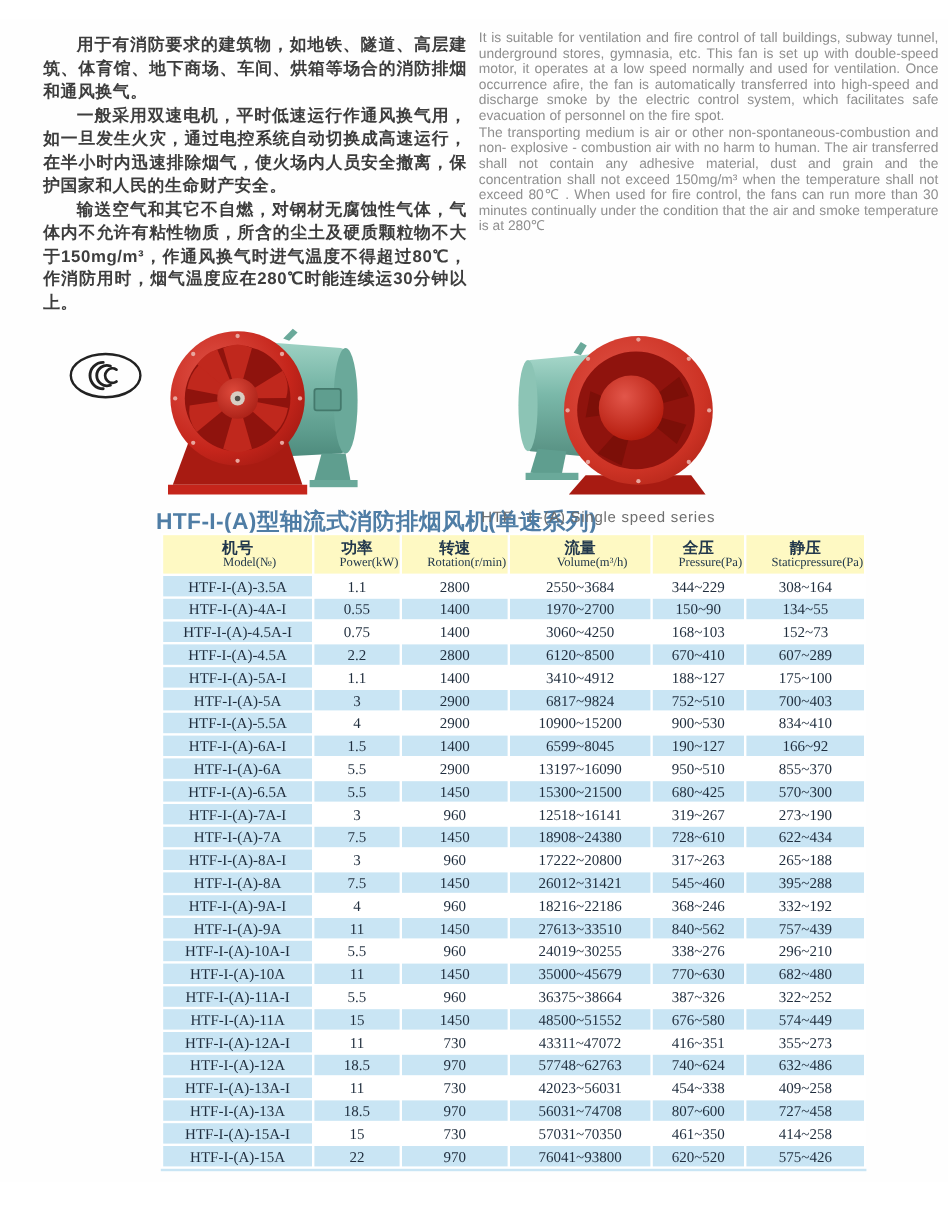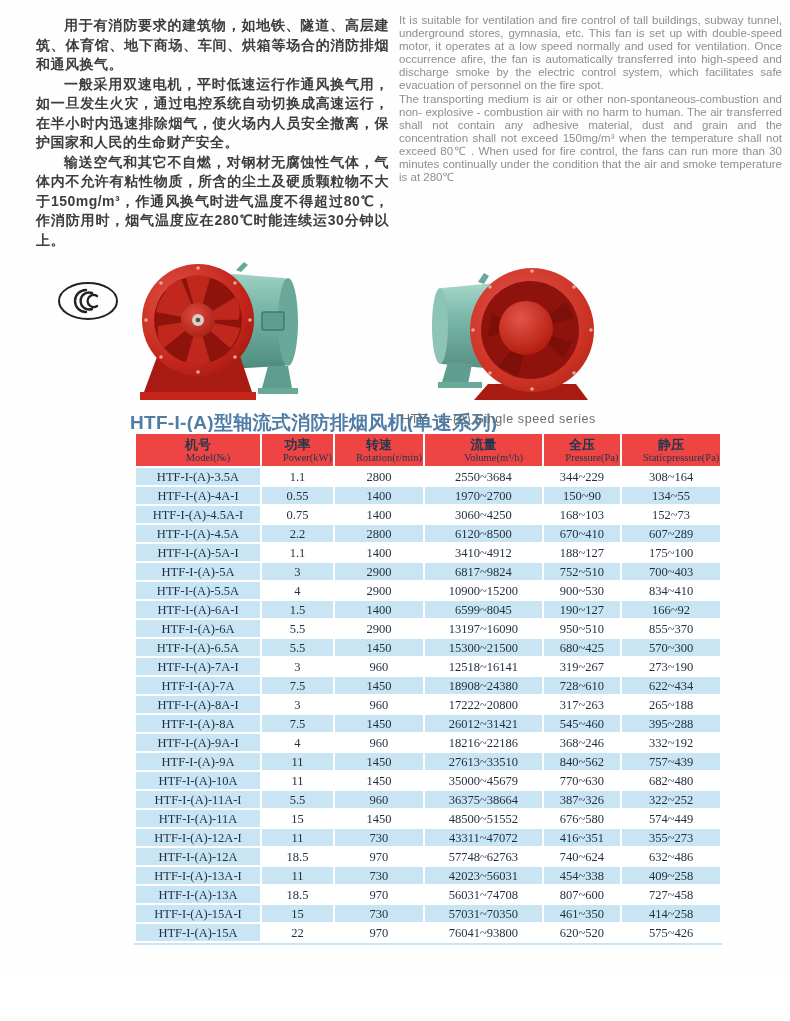--- a/index.html
+++ b/index.html
@@ -1,19 +1,19 @@
 <!DOCTYPE html>
 <html><head>
 <meta charset="utf-8">
 <style>
   * { margin:0; padding:0; box-sizing:border-box; }
   html,body { background:#ffffff; }
   body { font-family:"Liberation Sans", sans-serif; }
   .page{
-    position:relative; width:790px; height:969px; margin:4px auto;
+    position:relative; width:790px; height:969px; margin:16px auto;
     background:#fefefe; overflow:hidden;
   }
   
   .cn-intro{
     position:absolute; left:36px; top:12px; width:353px;
     font-size:14px; line-height:19.5px; font-weight:600; color:#3d3d3d;
     text-align:justify; letter-spacing:0.5px;
   }
   .cn-intro p{ text-indent:2em; }
   .en-intro{
@@ -34,21 +34,21 @@
     position:absolute; left:401px; top:408px;
     font-size:12.5px; color:#6e6e6e; letter-spacing:0.6px;
   }
   
   .spec-table-wrap{ position:absolute; left:134px; top:428px; }
   table.spec{
     border-collapse:separate; border-spacing:2px; background:#ffffff;
     table-layout:fixed;
   }
   table.spec th{
-    background:#ef4444; color:#22384c; vertical-align:middle;
+    background:#fef9c3; color:#22384c; vertical-align:middle;
     padding:3px 1px 2px 1px; font-weight:normal;
   }
   table.spec th .h-cn{ display:block; font-size:13px; font-weight:bold; line-height:15px; font-family:"Liberation Sans", sans-serif; }
   table.spec th .h-en{ display:block; font-size:10.5px; line-height:12px; font-family:"Liberation Serif", serif;padding-left:20px; }
   table.spec td{
     background:#ffffff; text-align:center; color:#1f2d3d;
     font-family:"Liberation Serif", serif; font-size:12.5px;
     height:17px; line-height:16px; padding:0 2px;
     overflow:hidden; white-space:nowrap;
   }
@@ -363,20 +363,28 @@
           </tr>
           <tr>
             <td class="model-cell">HTF-I-(A)-9A</td>
             <td>11</td>
             <td>1450</td>
             <td>27613~33510</td>
             <td>840~562</td>
             <td>757~439</td>
           </tr>
           <tr>
+            <td class="model-cell">HTF-I-(A)-10A-I</td>
+            <td>5.5</td>
+            <td>960</td>
+            <td>24019~30255</td>
+            <td>338~276</td>
+            <td>296~210</td>
+          </tr>
+          <tr>
             <td class="model-cell">HTF-I-(A)-10A</td>
             <td>11</td>
             <td>1450</td>
             <td>35000~45679</td>
             <td>770~630</td>
             <td>682~480</td>
           </tr>
           <tr>
             <td class="model-cell">HTF-I-(A)-11A-I</td>
             <td>5.5</td>

